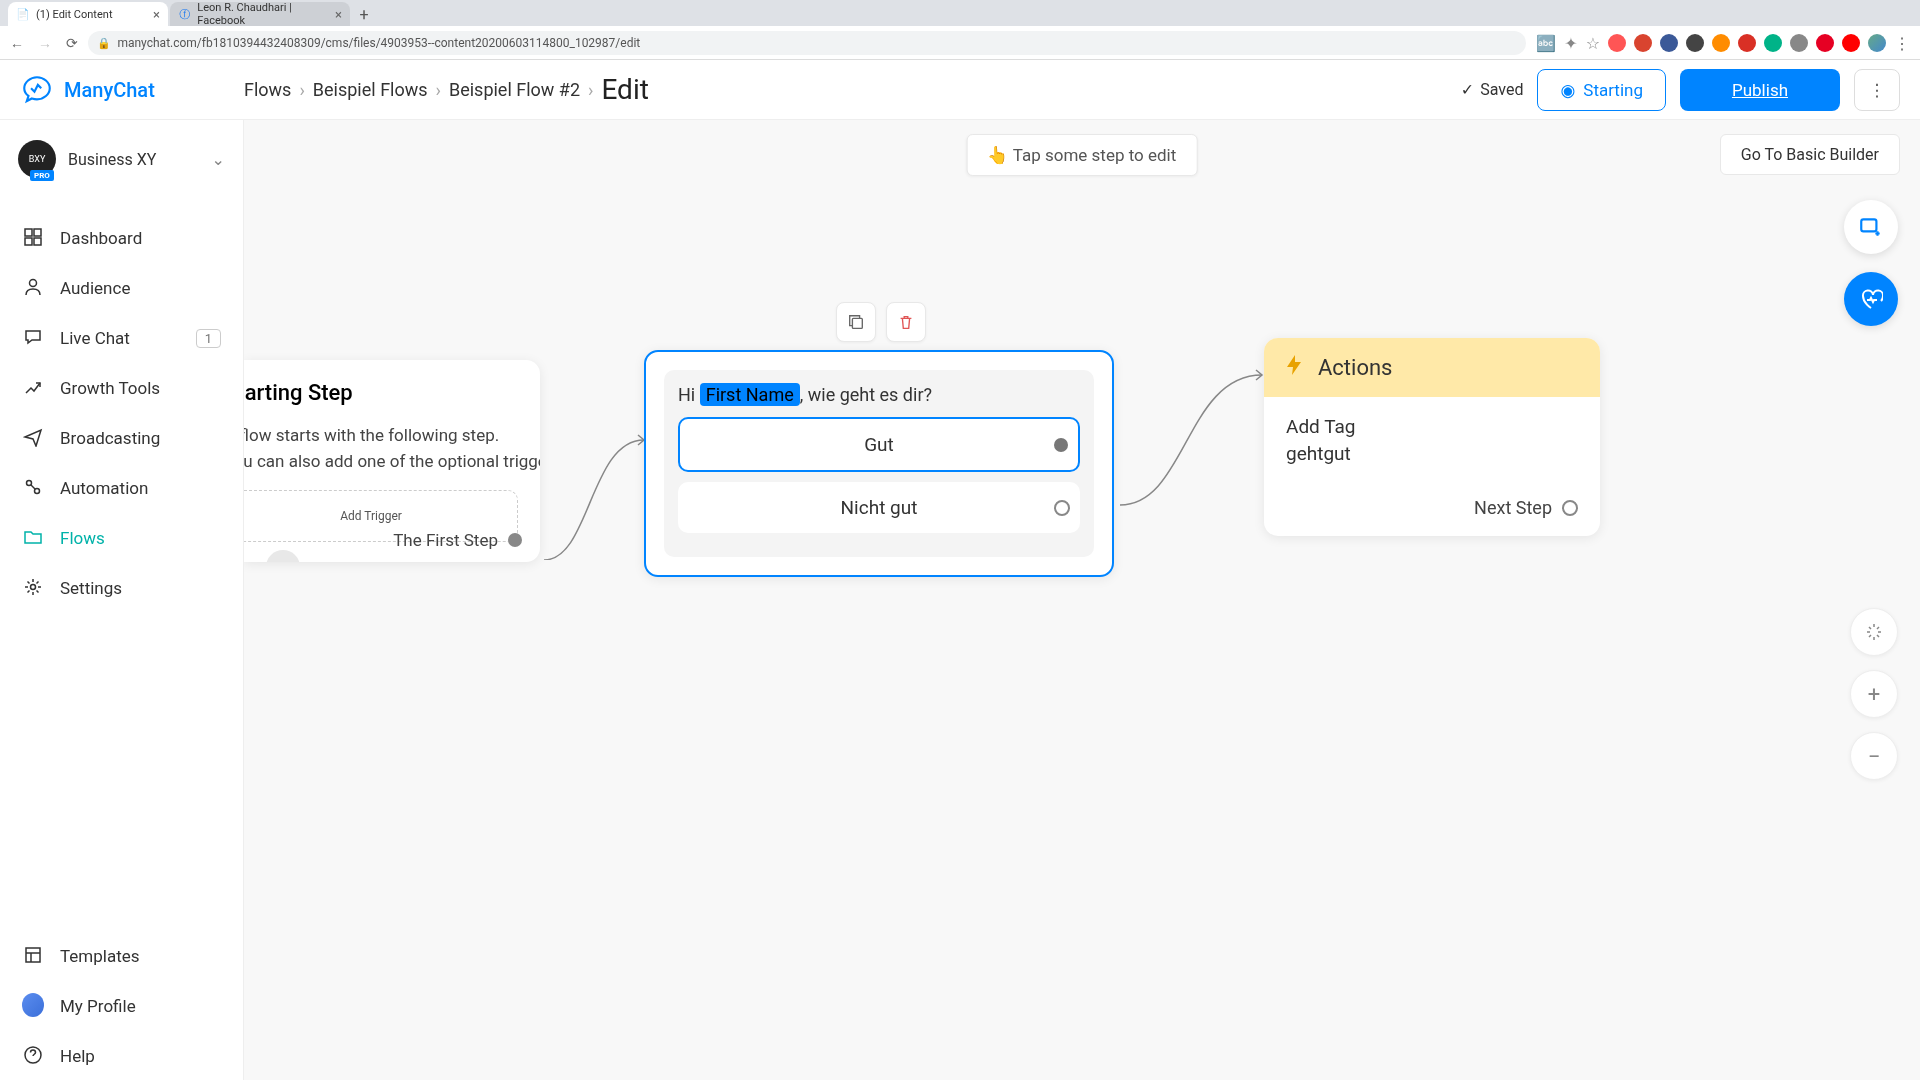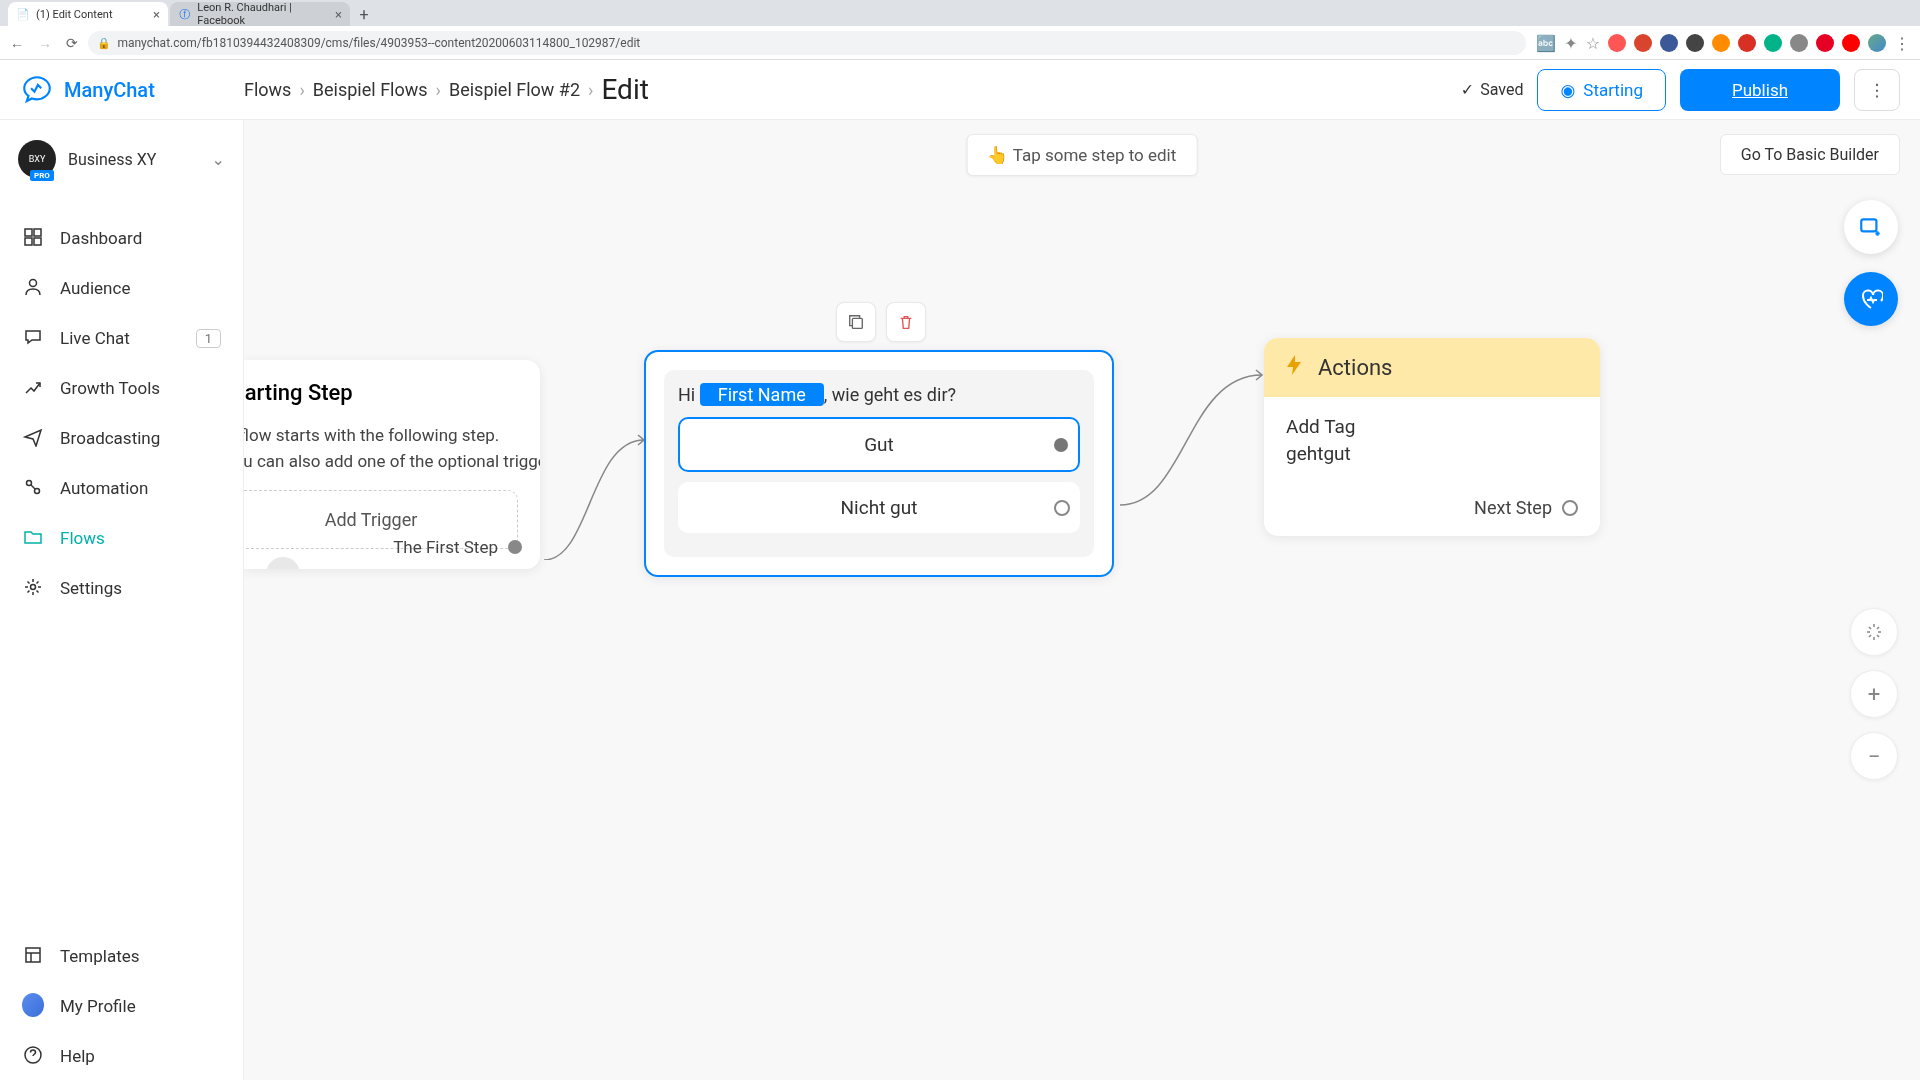--- a/index.html
+++ b/index.html
@@ -62,36 +62,36 @@
 .fab.white { background:#fff; color:#0084ff; }
 .fab.blue { background:#0084ff; color:#fff; }
 .zoom-col { position:absolute; right:22px; bottom:300px; display:flex; flex-direction:column; gap:14px; }
 .zoom-btn { width:48px; height:48px; border-radius:50%; background:#fff; border:1px solid #eee; display:flex; align-items:center; justify-content:center; color:#888; font-size:22px; cursor:pointer; box-shadow:0 1px 4px rgba(0,0,0,0.06); }
 
 
 .node { position:absolute; background:#fff; border-radius:14px; box-shadow:0 2px 12px rgba(0,0,0,0.08); }
 .node-start { left:0; top:240px; width:296px; padding:20px 22px 20px 50px; overflow:hidden; border-top-left-radius:0; border-bottom-left-radius:0; }
 .node-start h3 { font-size:22px; font-weight:500; margin-bottom:18px; white-space:nowrap; margin-left:-70px; }
 .node-start p { font-size:17px; color:#444; line-height:1.5; margin-bottom:16px; white-space:nowrap; margin-left:-70px; }
-.add-trigger { border:1px dashed #ccc; border-radius:10px; padding:18px; text-align:center; font-size:18px; color:#555; cursor:pointer; margin-left:-70px; }
+.add-trigger { border:1px dashed #ccc; border-radius:10px; padding:18px; text-align:center; font-size:12px; color:#555; cursor:pointer; margin-left:-70px; }
 .first-step { position:absolute; bottom:12px; right:18px; font-size:17px; color:#444; display:flex; align-items:center; gap:10px; }
 .port-dot { width:14px; height:14px; border-radius:50%; background:#888; }
 .port-dot.hollow { background:#fff; border:2px solid #888; width:16px; height:16px; }
 .goto-circle { position:absolute; left:22px; bottom:-22px; width:34px; height:34px; border-radius:50%; background:#e8e8e8; display:flex; align-items:center; justify-content:center; color:#aaa; cursor:pointer; }
 
 .node-msg { left:400px; top:230px; width:470px; border:2px solid #0084ff; padding:18px; }
 .node-toolbar { position:absolute; top:-50px; left:190px; display:flex; gap:10px; }
 .tool-btn { width:40px; height:40px; border-radius:8px; background:#fff; border:1px solid #e8e8e8; display:flex; align-items:center; justify-content:center; cursor:pointer; box-shadow:0 1px 3px rgba(0,0,0,0.05); }
 .msg-head { display:flex; align-items:center; gap:14px; margin-bottom:14px; }
 .msg-ico { width:42px; height:42px; border-radius:50%; background:#0084ff; display:flex; align-items:center; justify-content:center; color:#fff; }
 .msg-titles .sub { font-size:15px; color:#666; }
 .msg-titles .main-t { font-size:22px; color:#222; }
 .msg-body { background:#f4f4f4; border-radius:10px; padding:14px; }
 .msg-text { font-size:18px; color:#333; margin-bottom:12px; }
-.var-chip { background:#0084ff; color:#ffffff; padding:1px 18px; border-radius:4px; }
+.var-chip { background:#0084ff; color:#000000; padding:1px 6px; border-radius:4px; }
 .reply-btn { background:#fff; border-radius:10px; padding:14px; text-align:center; font-size:19px; color:#333; margin-bottom:10px; position:relative; cursor:pointer; }
 .reply-btn.selected { border:2px solid #0084ff; }
 .reply-btn .port-dot { position:absolute; right:10px; top:50%; transform:translateY(-50%); }
 
 .node-actions { left:1020px; top:218px; width:336px; padding:0; overflow:hidden; }
 .act-head { background:#ffe9a8; padding:16px 20px; display:flex; align-items:center; gap:14px; }
 .act-ico { color:#e8a200; font-size:20px; }
 .act-title { font-size:22px; color:#333; }
 .act-body { padding:18px 22px 18px 22px; }
 .act-label { font-size:19px; color:#333; margin-bottom:4px; }

